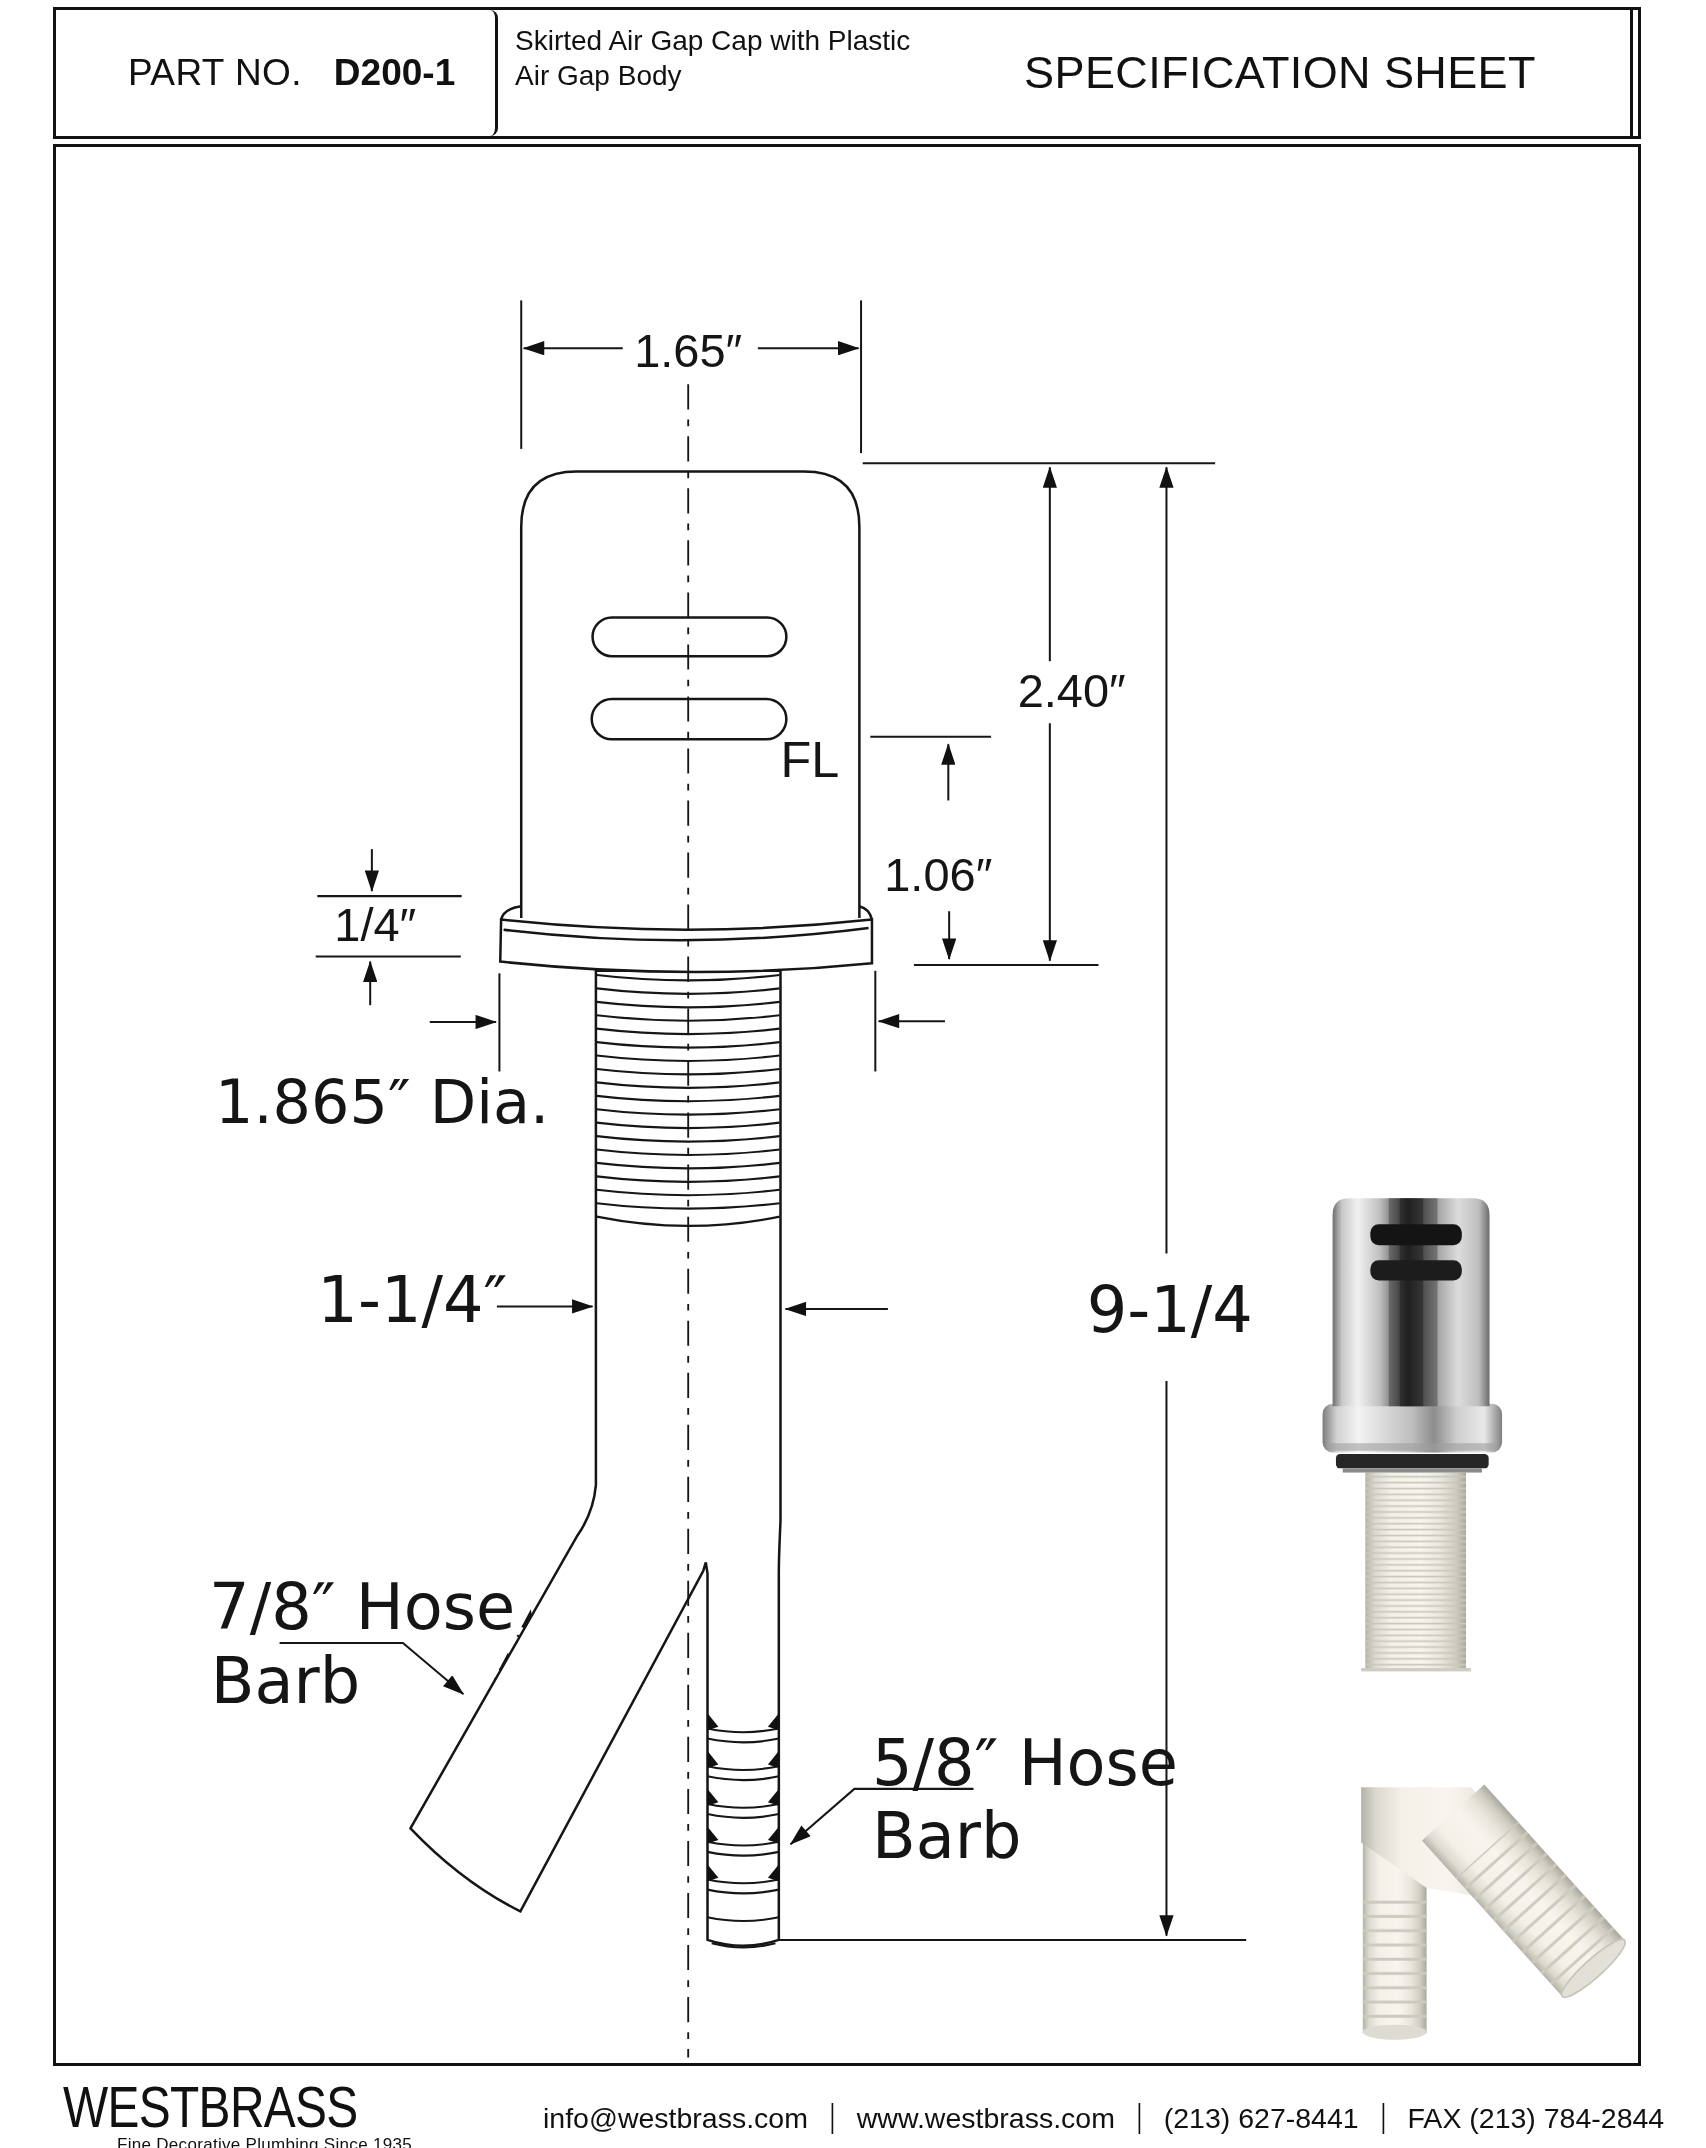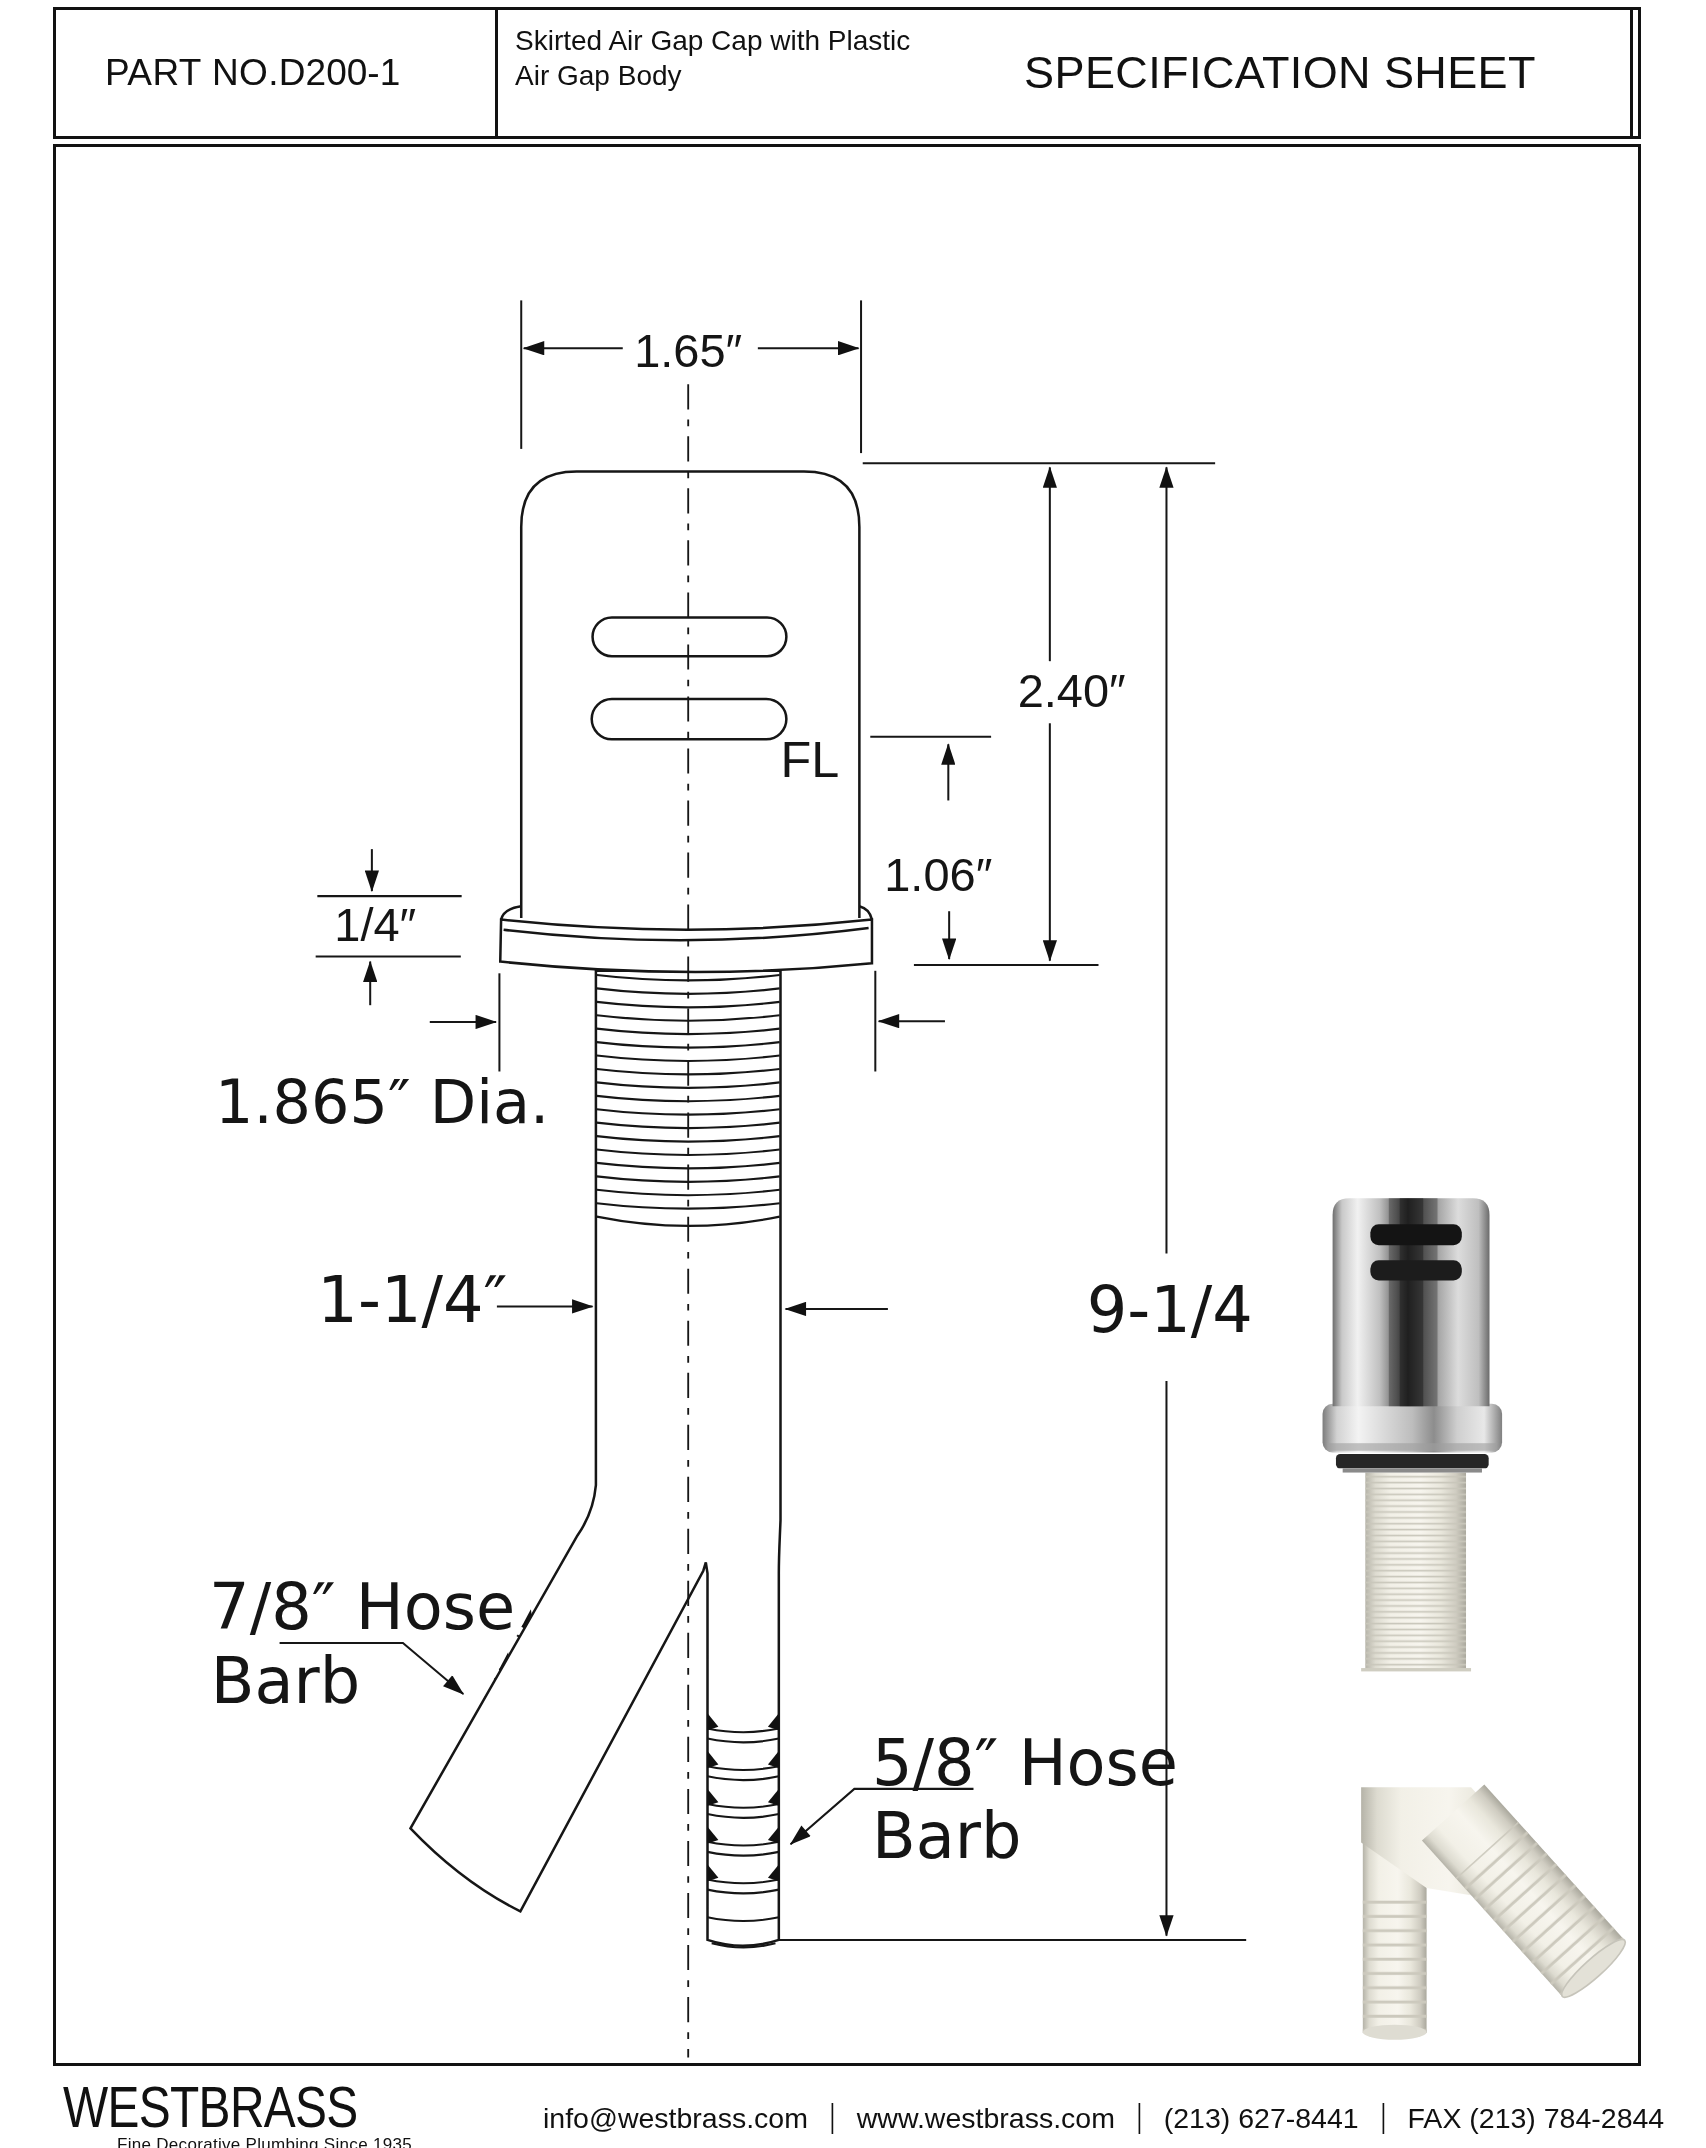--- a/index.html
+++ b/index.html
@@ -2,26 +2,26 @@
 <html style="font-size:13.4px"><head>
 <meta charset="utf-8">
 <style>
   html,body{margin:0;padding:0;background:#fff;}
   #page{position:relative;width:1707px;height:2148px;background:#ffffff;overflow:hidden;
         font-family:"Liberation Sans",sans-serif;color:#111;}
   .box{position:absolute;box-sizing:border-box;border:3.4px solid #121212;background:#fff;}
   #header-box{left:53px;top:6.7px;width:1588px;height:132px;display:flex;}
   #main-box{left:53px;top:144px;width:1588px;height:1922px;}
   .hcell{height:100%;box-sizing:border-box;display:flex;align-items:center;}
-  #cell-part{width:442px;border-right:3.4px solid #121212;padding-left:49px;}
+  #cell-part{width:442px;border-right:3.4px solid #121212;padding-left:72px;border-radius:8px;}
   #cell-title{width:703px;border-right:3.4px solid #121212;justify-content:center;}
   #cell-product{width:432px;flex-direction:column;align-items:flex-start;justify-content:flex-start;
                 padding:13.4px 0 0 17px;}
   .part-label{font-size:37px;letter-spacing:0.4px;}
-  .part-value{font-size:37px;}
+  .part-value{font-size:37px;margin-left:32px;font-weight:bold;}
   .sheet-title{font-size:45px;letter-spacing:0.4px;}
   .product-line{font-size:28px;line-height:35px;}
   
   #footer{position:absolute;left:6px;top:2066px;width:1707px;height:102px;}
   #logo{position:absolute;left:57px;top:8.4px;font-size:57px;letter-spacing:-0.8px;
         transform:scaleX(.84);transform-origin:left center;font-weight:400;}
   #tagline{position:absolute;left:111px;top:69px;font-size:17px;letter-spacing:0.3px;}
   #contact{position:absolute;left:537px;top:30px;width:1116px;display:flex;align-items:flex-end;
            font-size:28.5px;}
   #contact .pipe{margin:0 20px;font-weight:300;font-size:34px;transform:scaleX(.6);}

